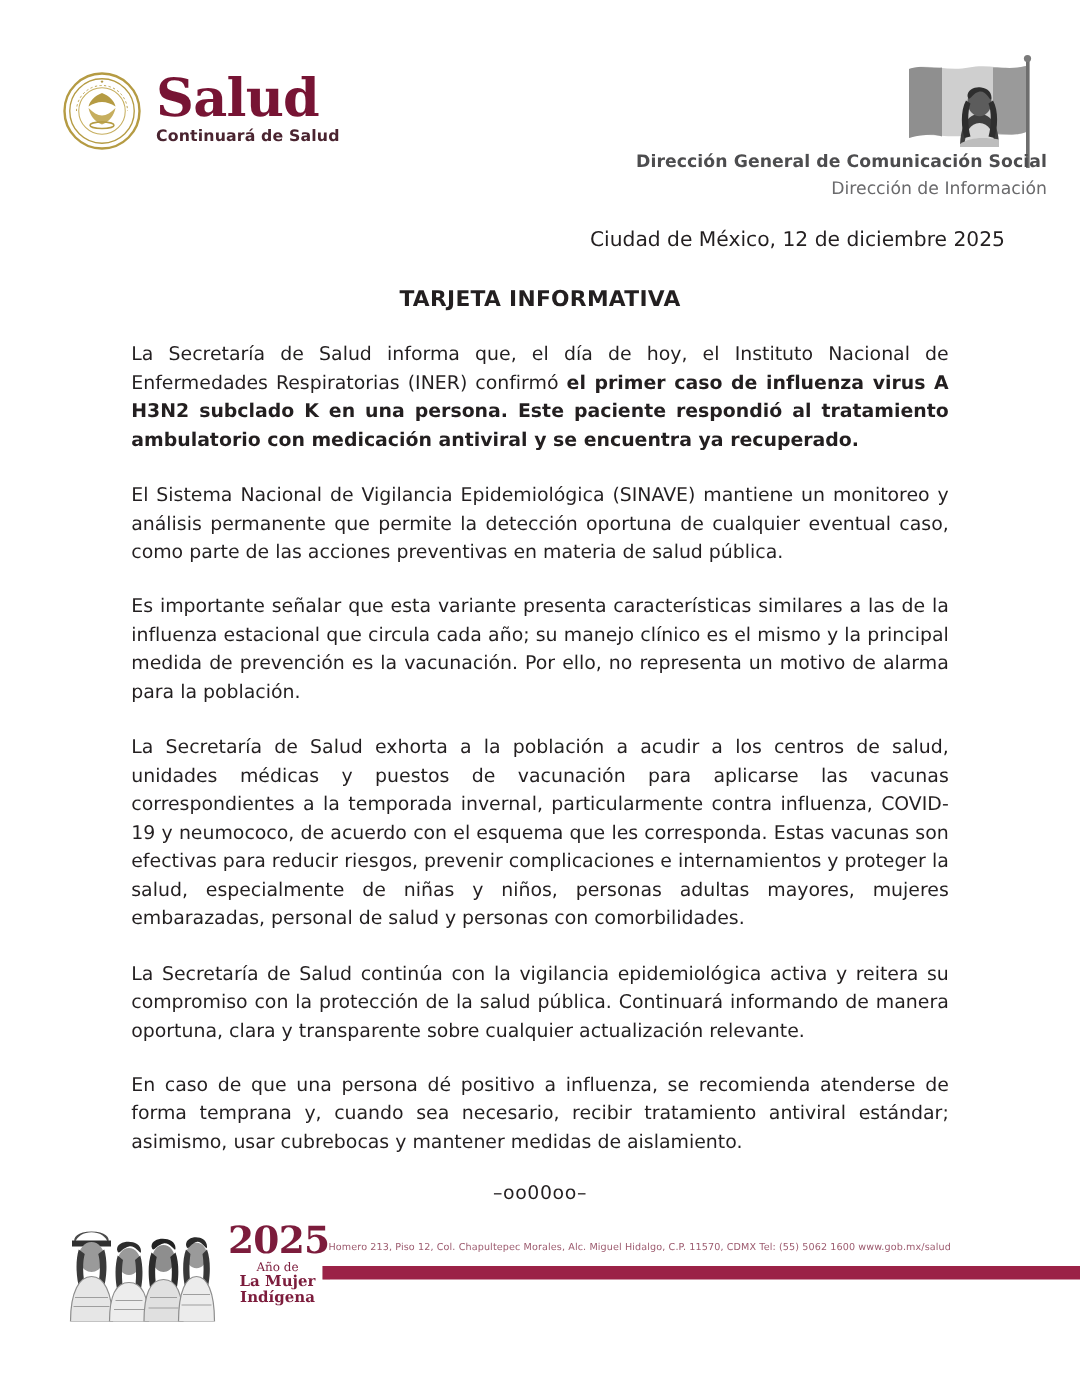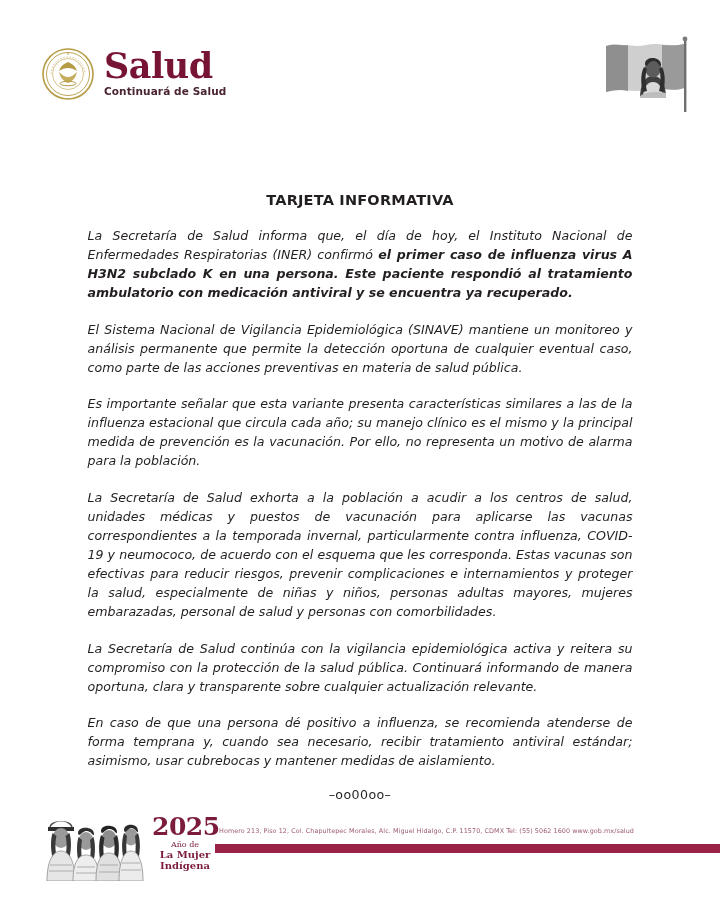--- a/index.html
+++ b/index.html
@@ -125,21 +125,20 @@
     margin: 0 auto;
     width: 545px;
     padding-top: 18px;
   }
   .para {
     text-align: justify;
     font-size: 12.6px;
     line-height: 1.52;
     margin: 0 0 17px 0;
     color: #231f20;
-    font-style: italic;
   }
   .para b { font-weight: 700; }
 
   .closing {
     text-align: center;
     font-size: 12.6px;
     margin: 12px 0 0 0;
     letter-spacing: 0.4px;
   }
 
@@ -255,21 +254,26 @@
       <path d="M44 62 C44 48 49 40 57 40 C65 40 70 48 70 62 Z" fill="#3f3f3f"></path>
       <path d="M47 62 C47 52 51 46 57 46 C63 46 67 52 67 62 Z" fill="#d8d8d8"></path>
       <ellipse cx="57" cy="32" rx="8" ry="9.5" fill="#5c5c5c"></ellipse>
       <path d="M49 28 C49 20 65 20 65 29 C65 34 62 24 57 25 C52 26 50 33 49 28 Z" fill="#2e2e2e"></path>
       <path d="M48 31 C44 38 45 50 47 56 L51 55 C49 48 49 38 51 33 Z" fill="#2e2e2e"></path>
       <path d="M66 31 C70 38 69 50 67 56 L63 55 C65 48 65 38 63 33 Z" fill="#2e2e2e"></path>
       <path d="M44 60 C50 56 58 55 70 57 L70 62 L44 62 Z" fill="#bdbdbd"></path>
     </svg>
   </div>
 
-
+  <div class="dgcs">
+    <div class="dgcs-line1">Dirección General de Comunicación Social</div>
+    <div class="dgcs-line2">Dirección de Información</div>
+  </div>
+
+  <div class="dateline">Ciudad de México, 12 de diciembre 2025</div>
 </div>
 
 <div class="sheet">
   <div class="doc-title">TARJETA INFORMATIVA</div>
 
   <div class="content">
     <p class="para"><span>La Secretaría de Salud informa que, el día de hoy, el Instituto Nacional de Enfermedades Respiratorias (INER) confirmó </span><b>el primer caso de influenza virus A H3N2 subclado K en una persona. Este paciente respondió al tratamiento ambulatorio con medicación antiviral y se encuentra ya recuperado.</b></p>
     <p class="para"><span>El Sistema Nacional de Vigilancia Epidemiológica (SINAVE) mantiene un monitoreo y análisis permanente que permite la detección oportuna de cualquier eventual caso, como parte de las acciones preventivas en materia de salud pública.</span></p>
     <p class="para"><span>Es importante señalar que esta variante presenta características similares a las de la influenza estacional que circula cada año; su manejo clínico es el mismo y la principal medida de prevención es la vacunación. Por ello, no representa un motivo de alarma para la población.</span></p>
     <p class="para"><span>La Secretaría de Salud exhorta a la población a acudir a los centros de salud, unidades médicas y puestos de vacunación para aplicarse las vacunas correspondientes a la temporada invernal, particularmente contra influenza, COVID-19 y neumococo, de acuerdo con el esquema que les corresponda. Estas vacunas son efectivas para reducir riesgos, prevenir complicaciones e internamientos y proteger la salud, especialmente de niñas y niños, personas adultas mayores, mujeres embarazadas, personal de salud y personas con comorbilidades.</span></p>

